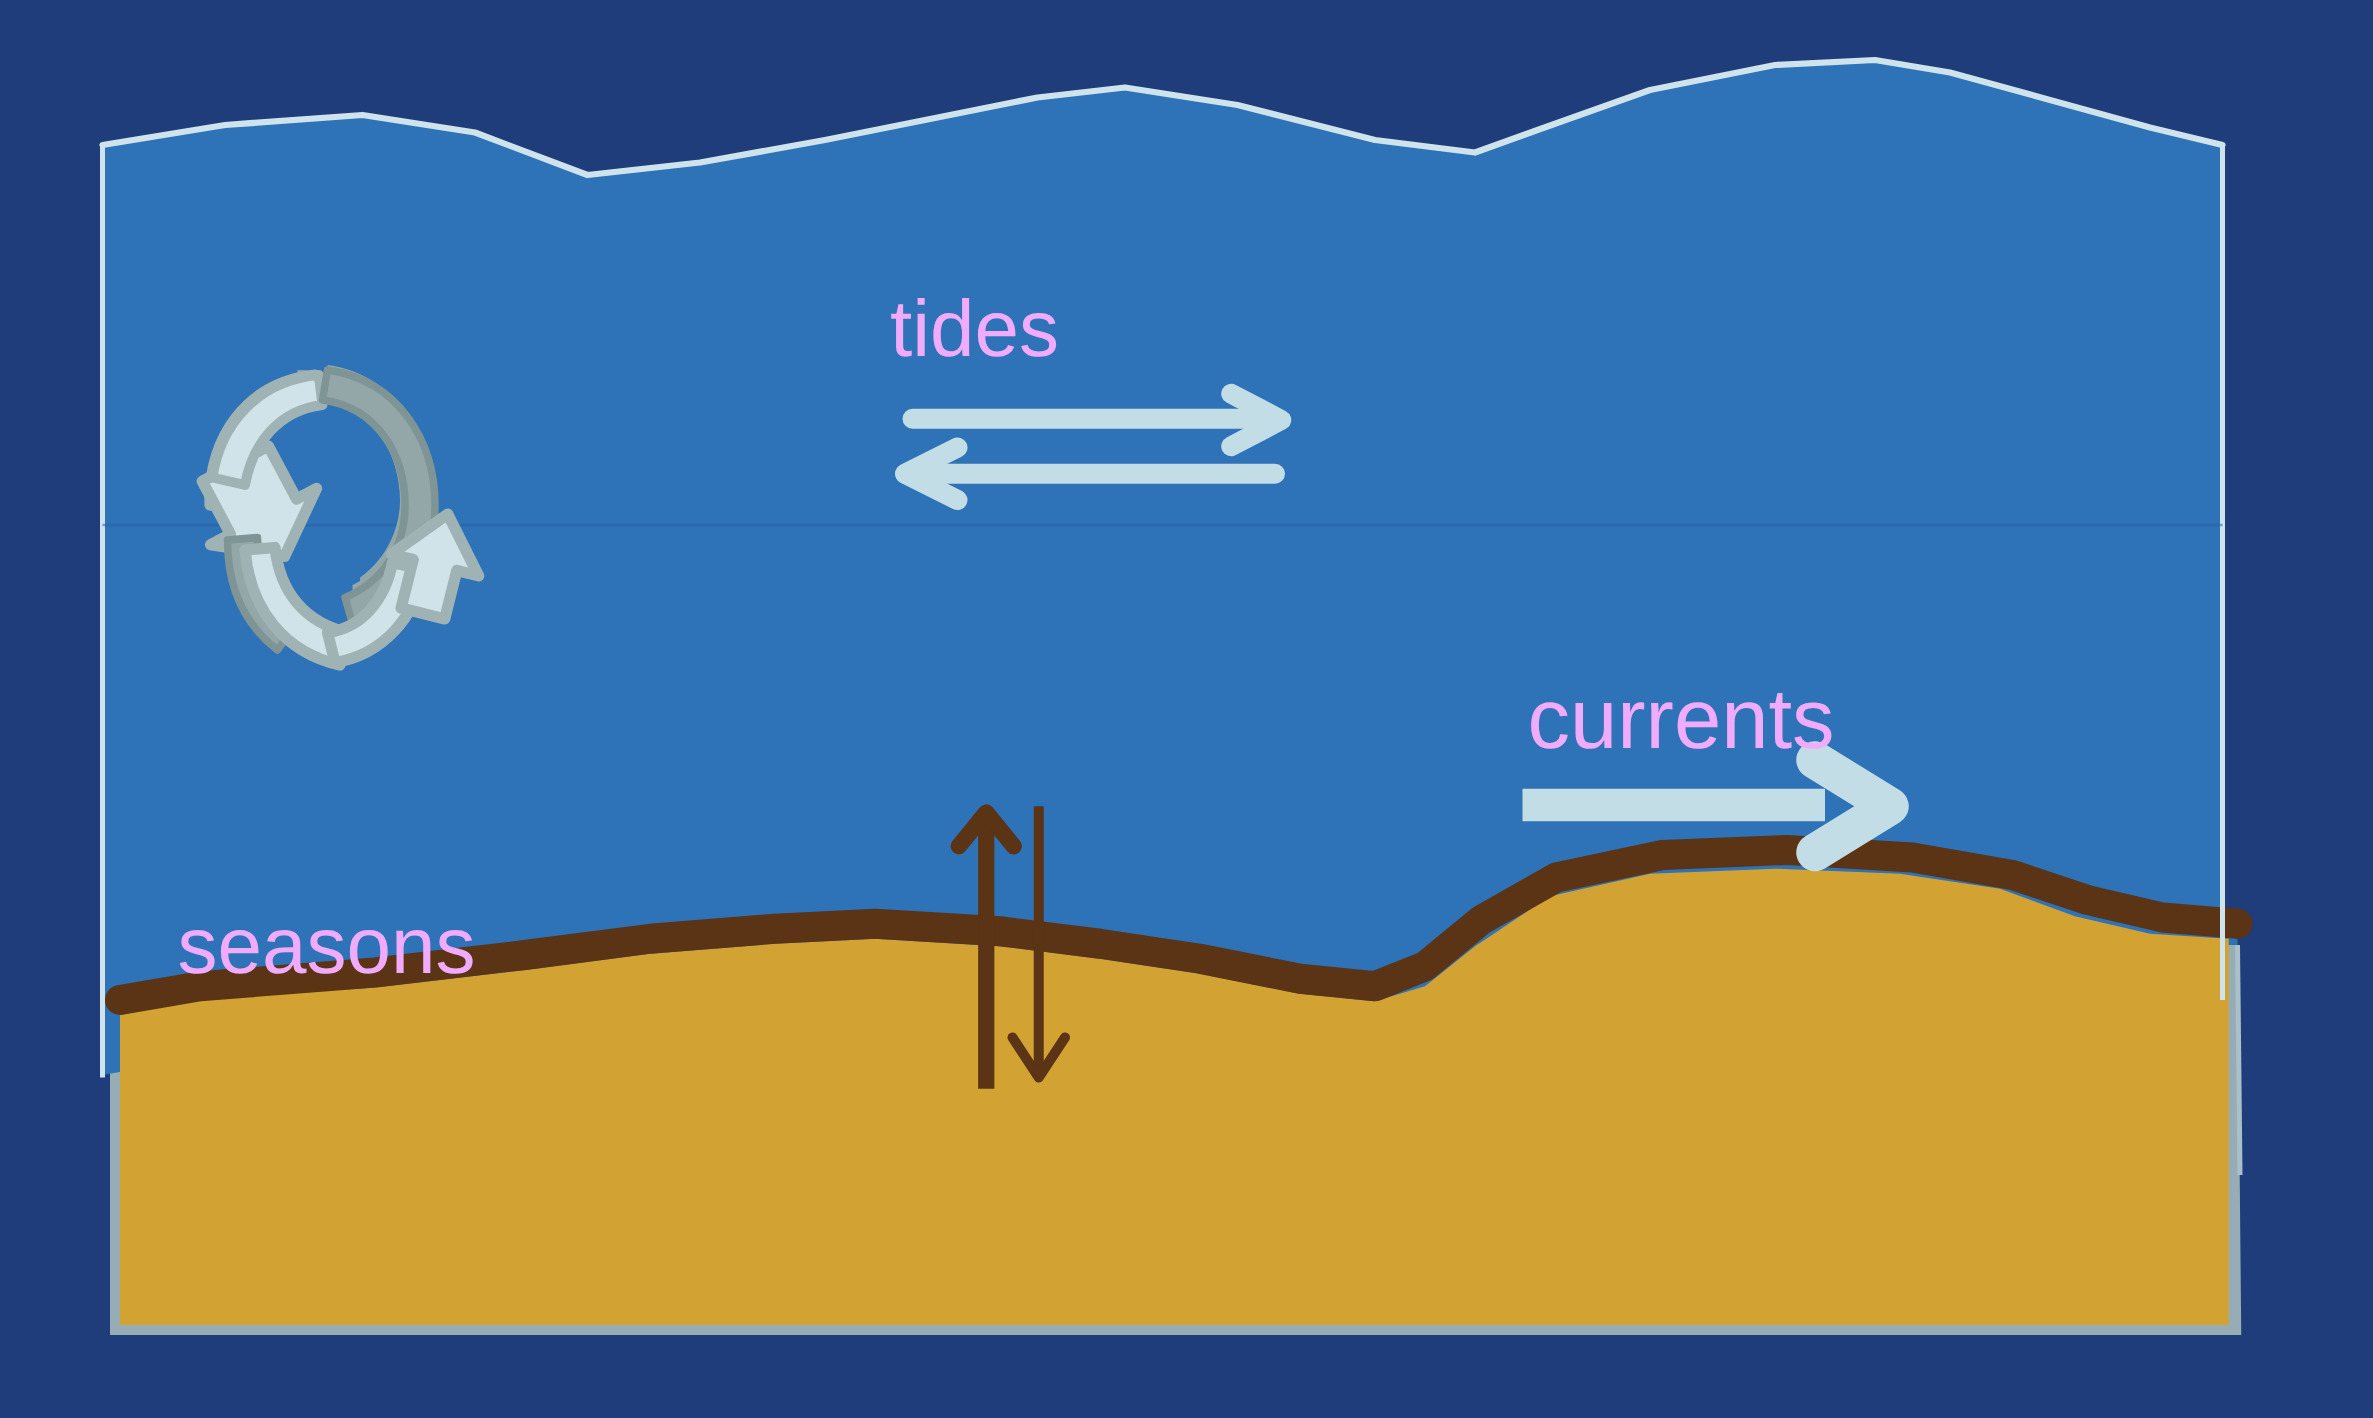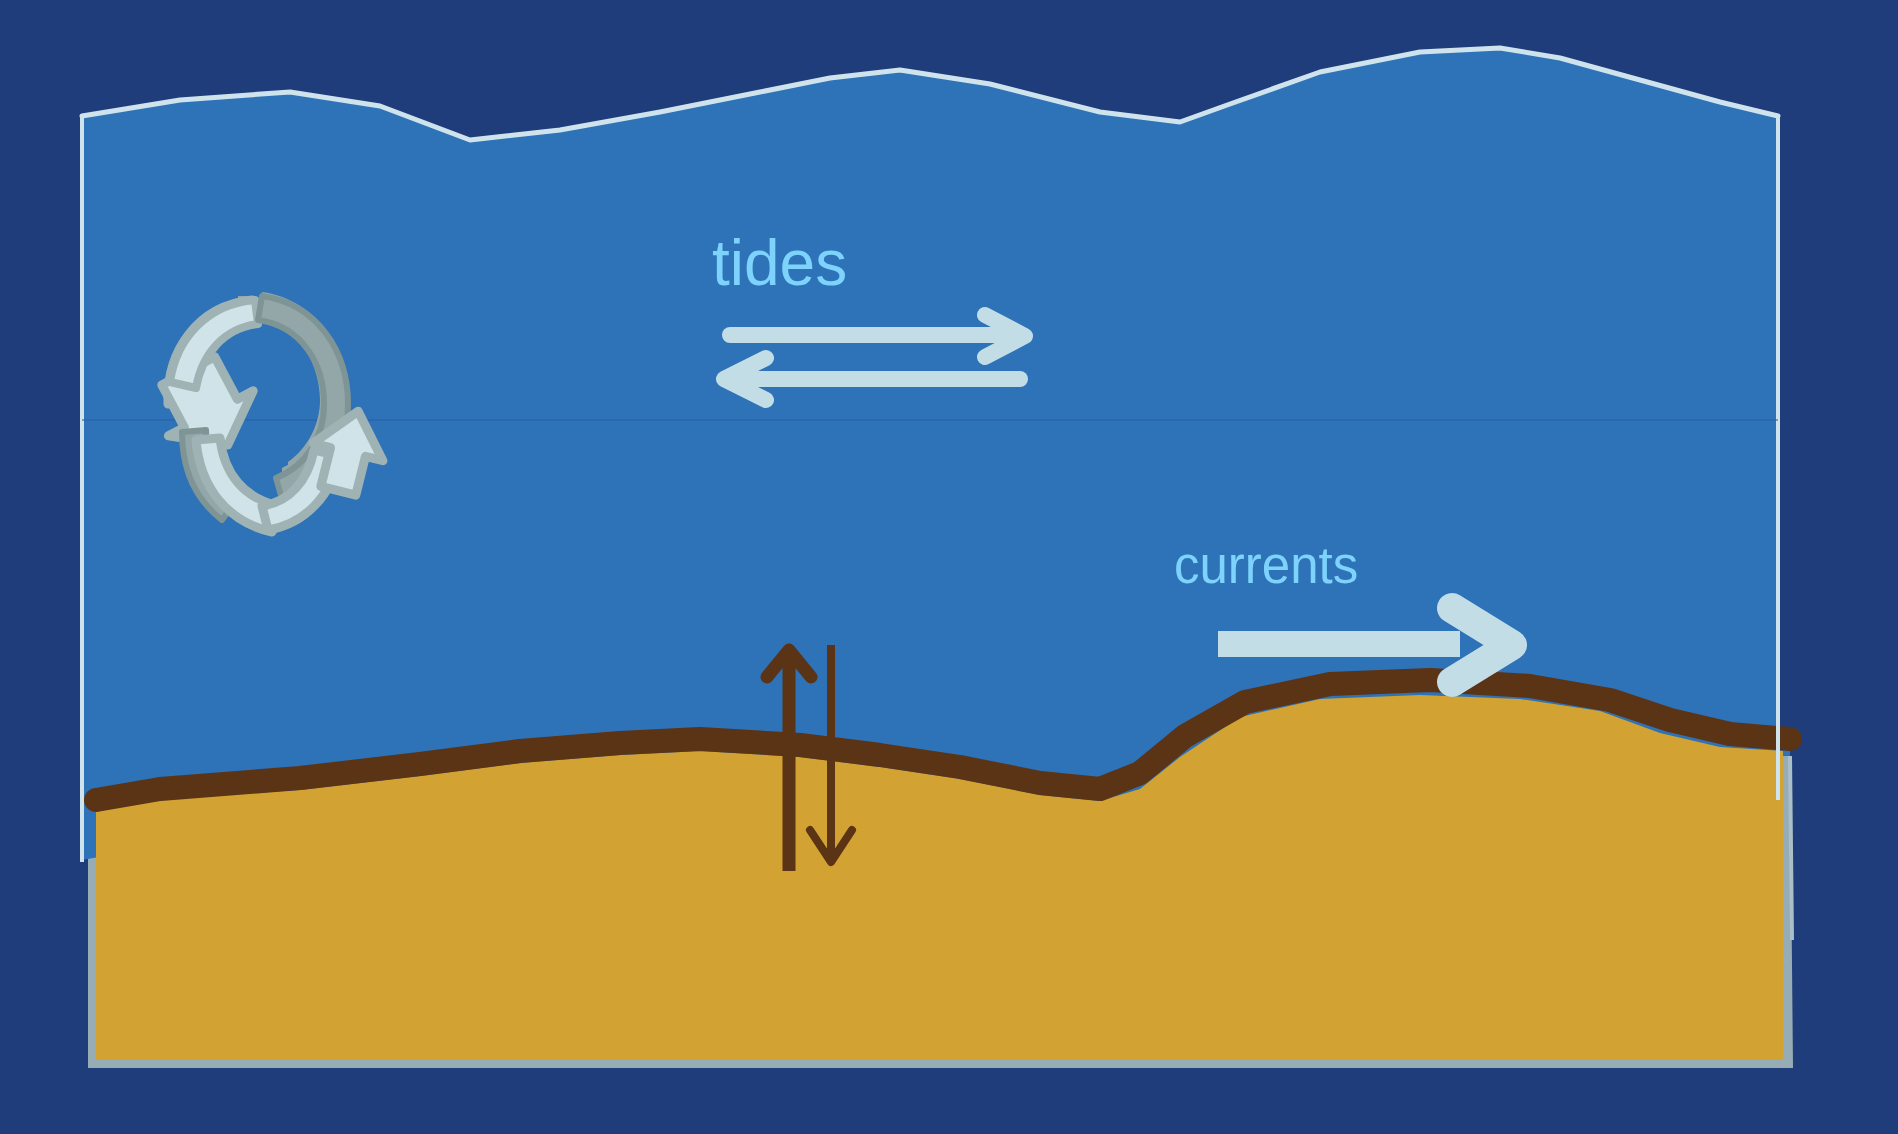--- a/index.html
+++ b/index.html
@@ -20,29 +20,29 @@
     background: #1f3d7a;
   }
   #scene {
     position: absolute;
     left: 0; top: 0;
     width: 1898px;
     height: 1134px;
   }
   .lbl {
     position: absolute;
-    color: #7dd3fc;
+    color: #f0abfc;
     font-family: "Liberation Sans", sans-serif;
     font-weight: 400;
     line-height: 1.12;
     white-space: pre;
     letter-spacing: 0px;
   }
   #label-tides   { left: 712px; top: 228px; font-size: 64px; }
-  #label-currents{ left: 1174px; top: 537px; font-size: 51px; }
+  #label-currents{ left: 1222px; top: 537px; font-size: 68px; }
   #label-storm   { left: 142px; top: 578px; font-size: 64px; }
 </style>
 </head>
 <body>
 
 <div id="stage">
 
   <svg id="scene" viewBox="0 0 1898 1134" width="1898" height="1134">
 
     <rect x="0" y="0" width="1898" height="1134" fill="#1f3d7a"></rect>
@@ -327,15 +327,16 @@
       <path fill="none" stroke="#5b3315" stroke-width="8" stroke-linecap="round" stroke-linejoin="round" d="M 810,830 L 831,862 L 852,830"></path>
     </g>
 
   </svg>
 
   <div class="lbl" id="label-tides">tides</div>
 
   <div class="lbl" id="label-currents">currents</div>
 
   <div class="lbl" id="label-storm">
+    <div>seasons</div>
   </div>
 
 </div>
 
 </body></html>

